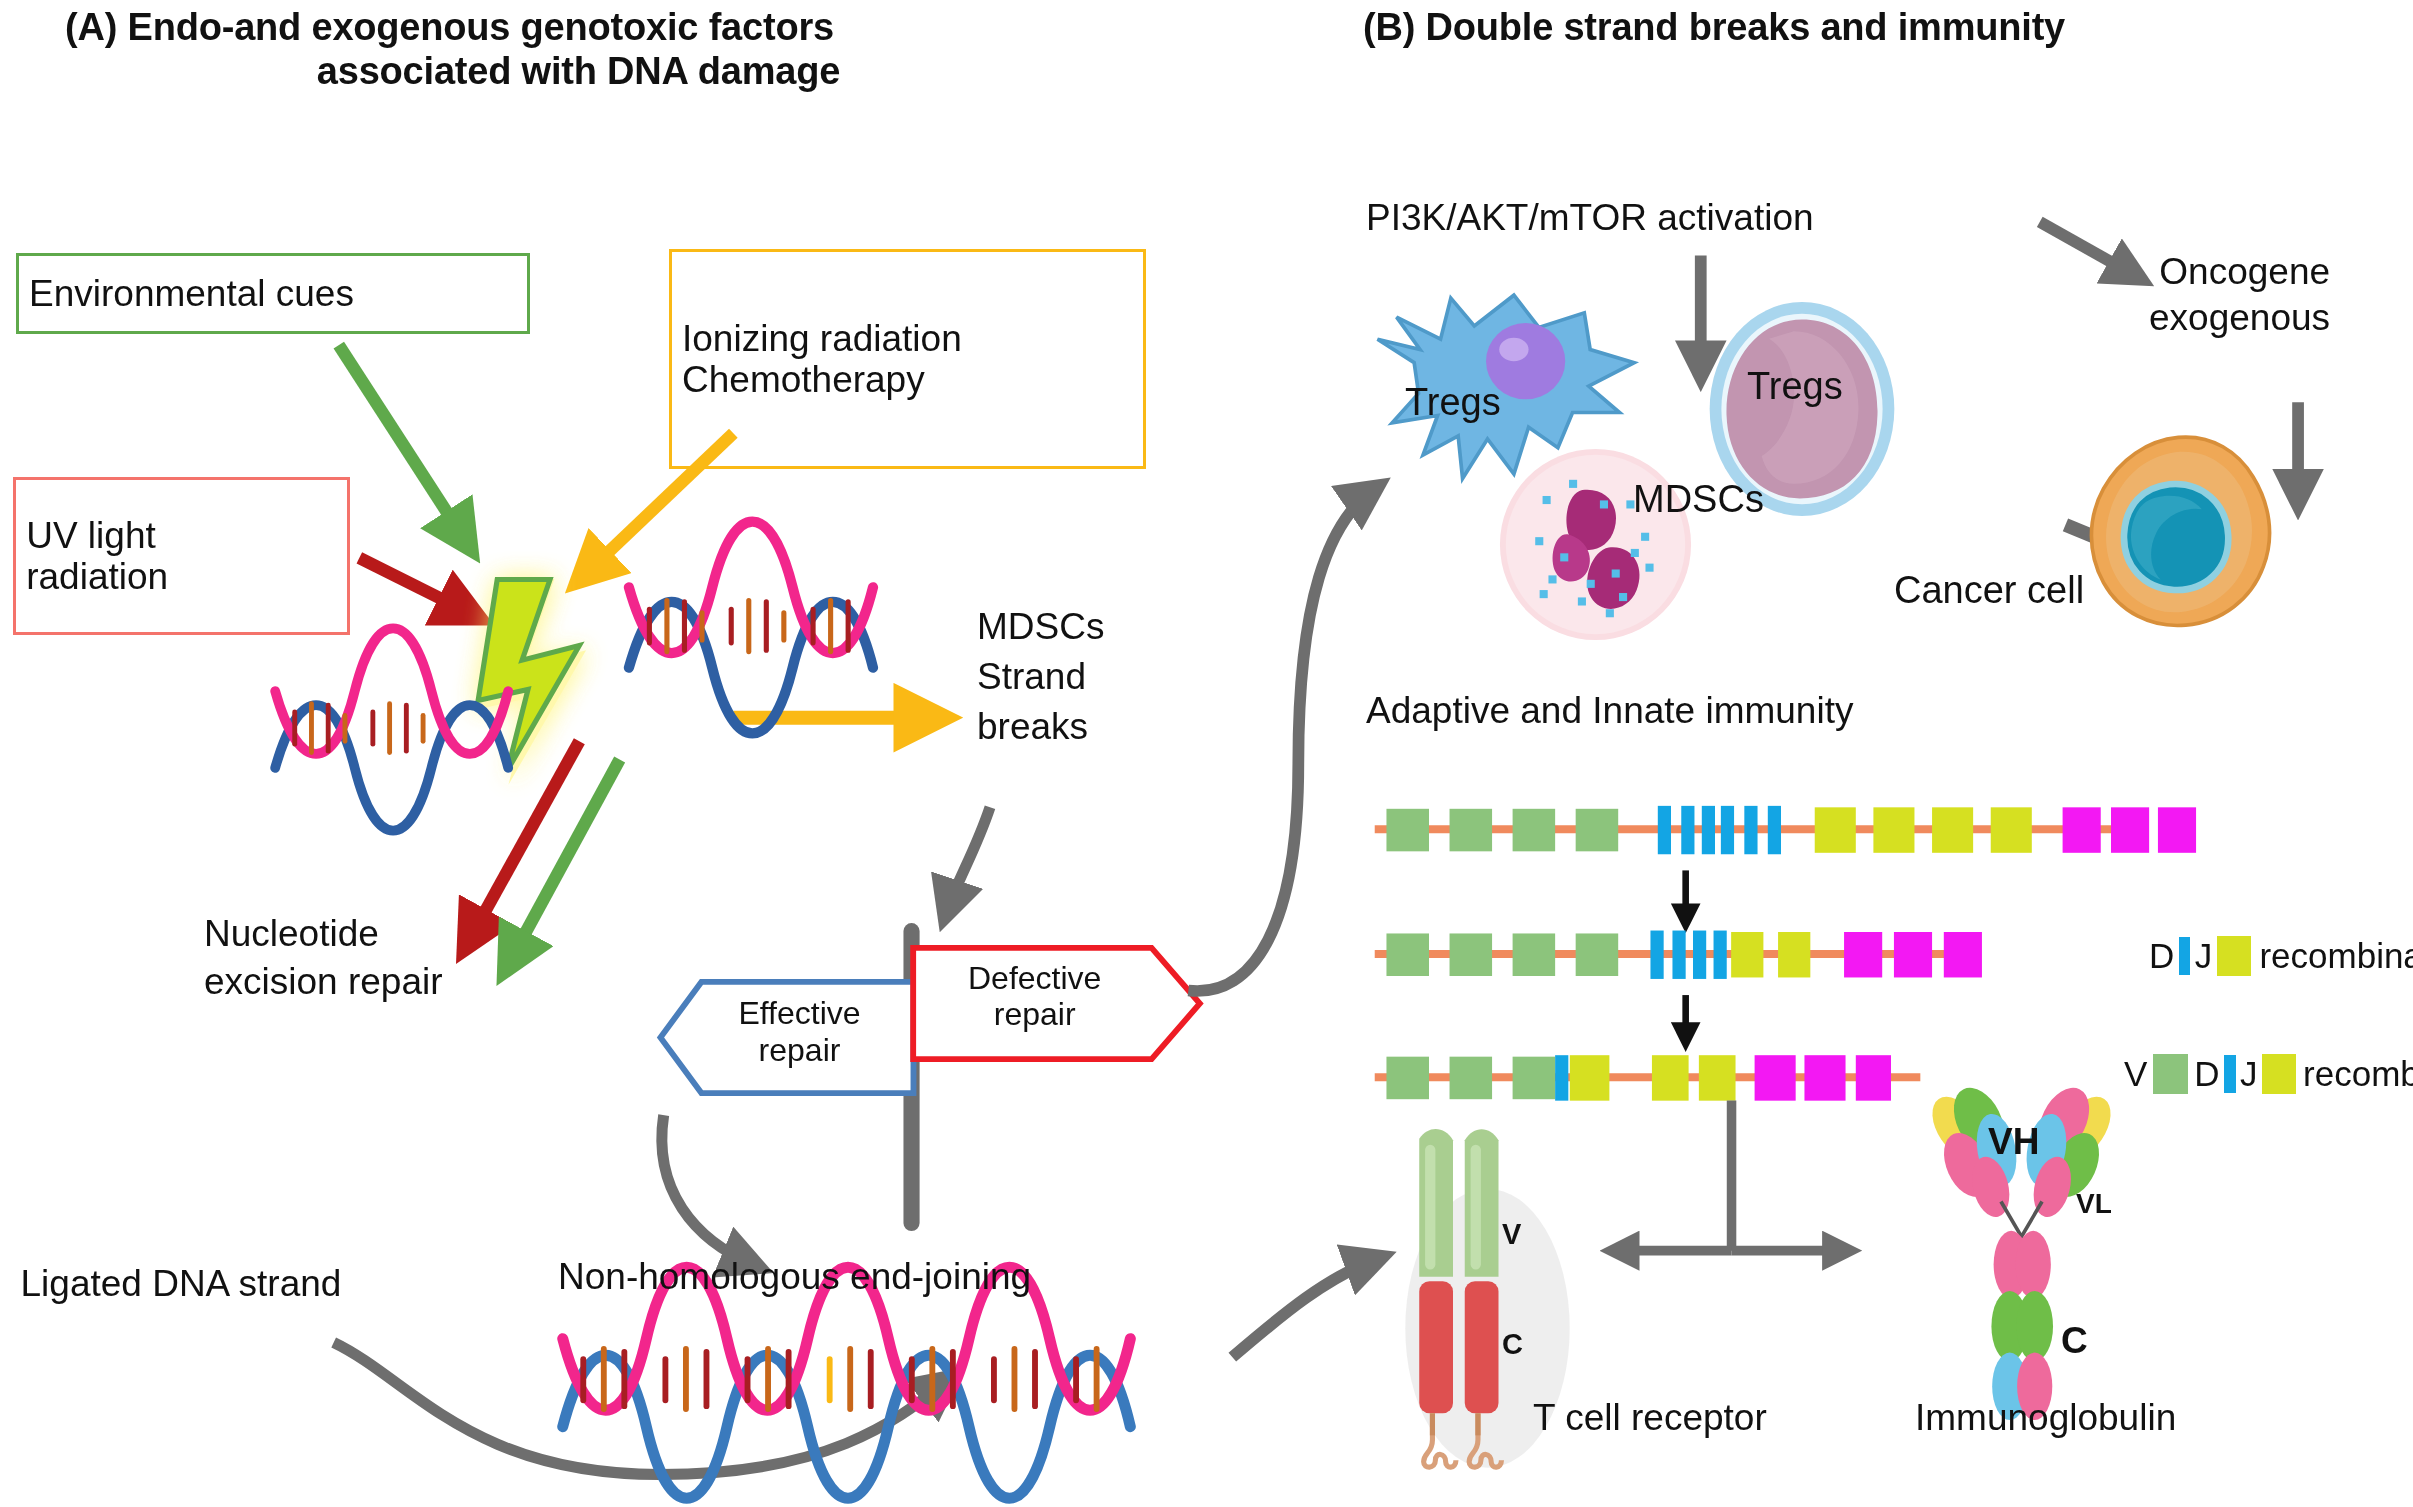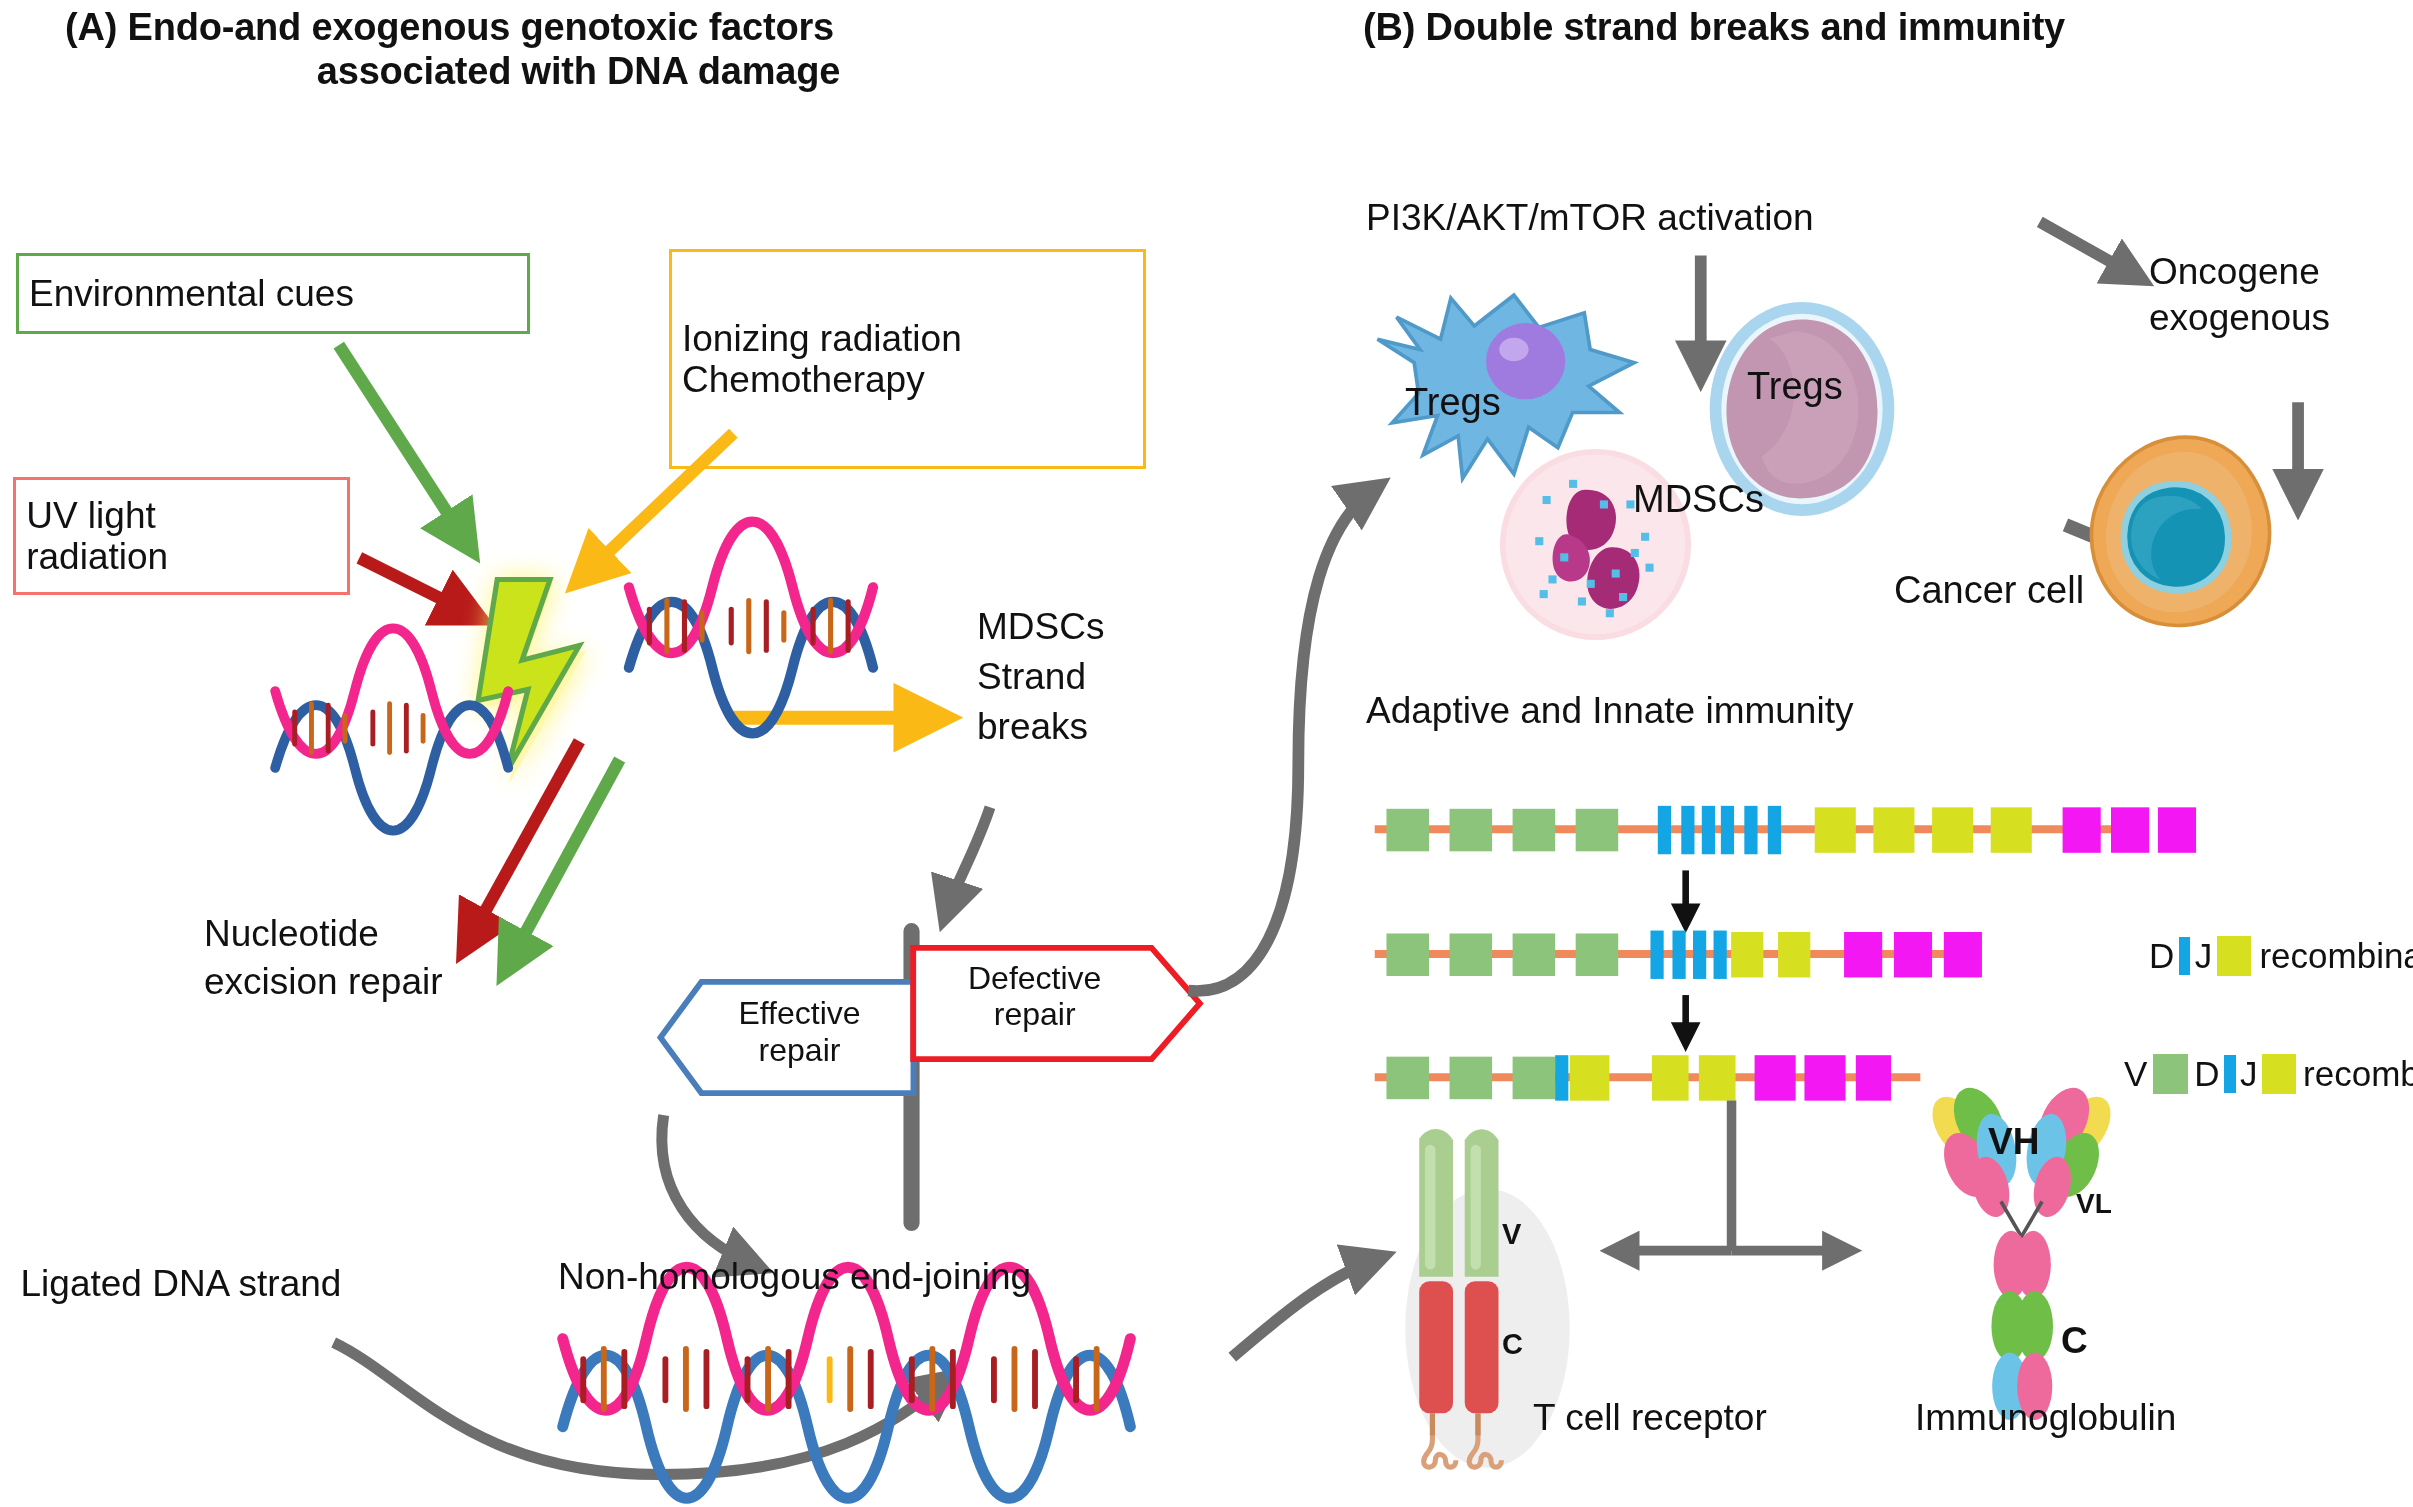--- a/index.html
+++ b/index.html
@@ -26,21 +26,21 @@
   <div>(A) Endo-and exogenous genotoxic factors</div>
   <div style="text-align:center;">associated with DNA damage</div>
 </div>
 
 <div class="abs title" style="left:1363px;top:5.9px;width:1027px;">(B) Double strand breaks and immunity</div>
 
 <div class="abs box" style="left:16px;top:253px;width:514px;height:81px;border-color:#5FA94B;">
   <span class="lbl">Environmental cues</span>
 </div>
 
-<div class="abs box" style="left:13.2px;top:477px;width:337px;height:118px;border-color:#F4736B;
+<div class="abs box" style="left:13.2px;top:477px;width:337px;height:158px;border-color:#F4736B;
             flex-direction:column;align-items:flex-start;justify-content:center;">
   <span class="lbl">UV light</span>
   <span class="lbl">radiation</span>
 </div>
 
 <div class="abs box" style="left:669px;top:249px;width:477px;height:220px;border-color:#FAB915;
             flex-direction:column;align-items:flex-start;justify-content:center;">
   <span class="lbl">Ionizing radiation</span>
   <span class="lbl">Chemotherapy</span>
 </div>
@@ -205,21 +205,21 @@
     <marker id="mgr2" markerWidth="4.6" markerHeight="4.6" refX="3" refY="2.3" orient="auto">
       <path d="M0,0 L4.6,2.3 L0,4.6 z" fill="#6E6E6E"></path>
       </marker>
   </defs>
   <path d="M40,790 C130,800 190,700 190,480 C190,260 230,150 295,105" fill="none" stroke="#6E6E6E" stroke-width="16" marker-end="url(#mgr2)"></path>
   <path d="M100,1290 C170,1230 230,1180 300,1155" fill="none" stroke="#6E6E6E" stroke-width="16" marker-end="url(#mgr2)"></path>
 </svg>
 
 <div class="abs lbl" style="left:1366px;top:197px;">PI3K/AKT/mTOR activation</div>
 
-<div class="abs lbl" style="left:2149px;top:249px;line-height:1.25;text-align:left;">
+<div class="abs lbl" style="left:2149px;top:249px;line-height:1.25;text-align:right;">
   <div>Oncogene</div>
   <div>exogenous</div>
 </div>
 
 <svg class="abs" style="left:1350px;top:191px;width:1064px;height:455px;" viewBox="0 0 1450 620">
   <defs>
     <marker id="mgr3" markerWidth="4.4" markerHeight="4.4" refX="2.9" refY="2.2" orient="auto">
       <path d="M0,0 L4.4,2.2 L0,4.4 z" fill="#6E6E6E"></path>
       </marker>
   </defs>

